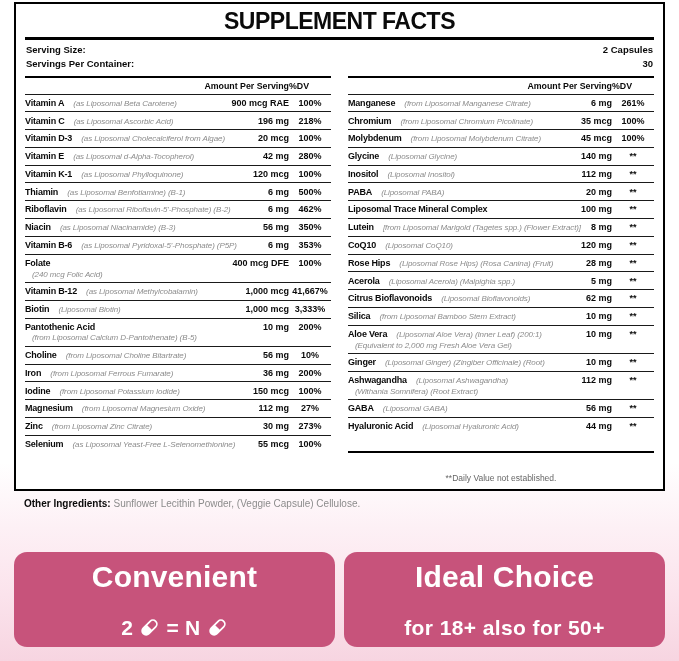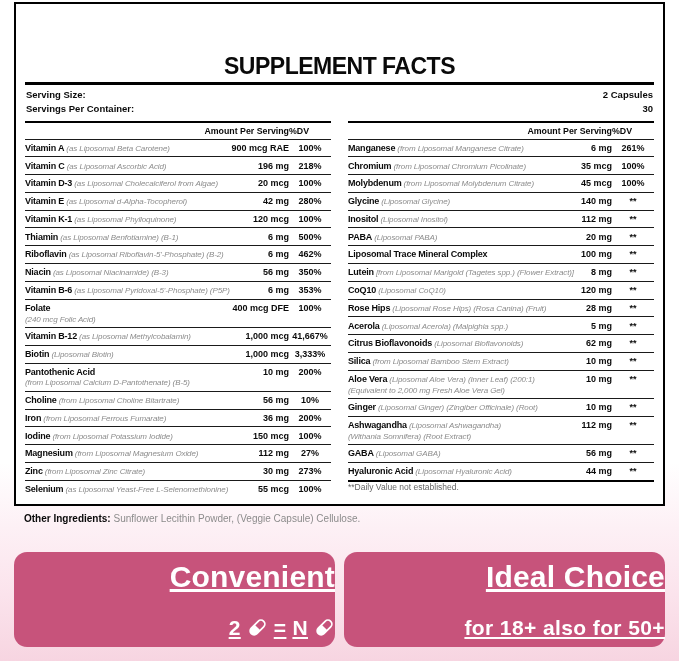--- a/index.html
+++ b/index.html
@@ -1,48 +1,48 @@
 <!DOCTYPE html>
 <html style="--pink: #c7537b;"><head>
 <meta charset="utf-8">
 <style>
   html,body{margin:0;padding:0;width:679px;height:661px;overflow:hidden;
     font-family:"Liberation Sans",sans-serif;}
   body{background:linear-gradient(180deg,#ffffff 0%,#ffffff 70%,#fdf0f5 80%,#fbe3ec 90%,#f7d5e1 100%);}
 
   .panel{margin:2px 14px 0 14px;border:2px solid #000;background:#fff;padding:3px 9px 6px 9px;}
   .title{text-align:center;font-weight:bold;font-size:23px;letter-spacing:-0.5px;color:#0a0a0a;
-    padding:1px 0 2px 0;border-bottom:3.5px solid #000;margin-top:45px;}
+    padding:1px 0 2px 0;border-bottom:3.5px solid #000;}
   .serving{padding:3px 1px 5px 1px;font-size:9.5px;font-weight:bold;color:#0a0a0a;line-height:1.45;}
   .serving .line{display:flex;justify-content:space-between;}
 
   .cols{display:flex;gap:17px;}
   .col{flex:1;min-width:0;}
 
   .colhead{display:grid;grid-template-columns:1fr auto 42px;align-items:end;
     border-top:2.5px solid #000;padding:3px 0 3px 0;font-weight:bold;font-size:8.8px;color:#0a0a0a;}
   .colhead .h-amt{text-align:right;margin-left:46px;}
   .colhead .h-dv{text-align:left;}
 
   .row{display:grid;grid-template-columns:1fr auto 42px;align-items:baseline;
     border-top:1.5px solid #1a1a1a;padding:3.2px 0 2.8px 0;font-size:9px;color:#0a0a0a;line-height:1.2;}
   .cell-name b{font-weight:bold;letter-spacing:-0.2px;}
-  .ds{font-style:italic;font-weight:normal;color:#8c8c8c;font-size:8px;letter-spacing:-0.1px;}
+  .ds{font-style:italic;font-weight:normal;color:#8c8c8c;font-size:8px;letter-spacing:-0.1px;margin-left:7px;}
   .cell-amt{font-weight:bold;text-align:right;white-space:nowrap;padding-left:5px;}
   .cell-dv{font-weight:bold;text-align:center;white-space:nowrap;}
   .row-extra{grid-column:1 / -1;padding-top:1px;}
 
-  .footnote{border-top:2.5px solid #000;margin-top:0;padding-top:0;font-size:8.5px;color:#666;}
+  .footnote{border-top:2.5px solid #000;margin-top:16px;padding-top:20px;font-size:8.5px;color:#666;text-align:center;}
 
   .other{margin:7px 16px 0 24px;font-size:10px;color:#8c8c8c;}
   .other b{color:#0a0a0a;font-weight:bold;}
 
   .badges{position:absolute;left:14px;right:14px;top:552px;height:95px;display:flex;gap:9px;}
   .badge{flex:1;background:var(--pink,#c7537b);border-radius:13px;color:#fff;
-    display:flex;flex-direction:column;align-items:flex-end;justify-content:center;gap:22px;text-decoration:underline;}
+    display:flex;flex-direction:column;align-items:center;justify-content:center;gap:22px;}
   .badge-title{font-weight:bold;font-size:30px;letter-spacing:0.2px;}
   .badge-sub{font-weight:bold;font-size:21px;letter-spacing:0.4px;display:flex;align-items:center;gap:6px;}
   .capsule{width:21px;height:21px;display:inline-block;vertical-align:middle;}
 </style>
 </head>
 <body>
 
 <div class="panel">
   <div class="title">SUPPLEMENT FACTS</div>
 

